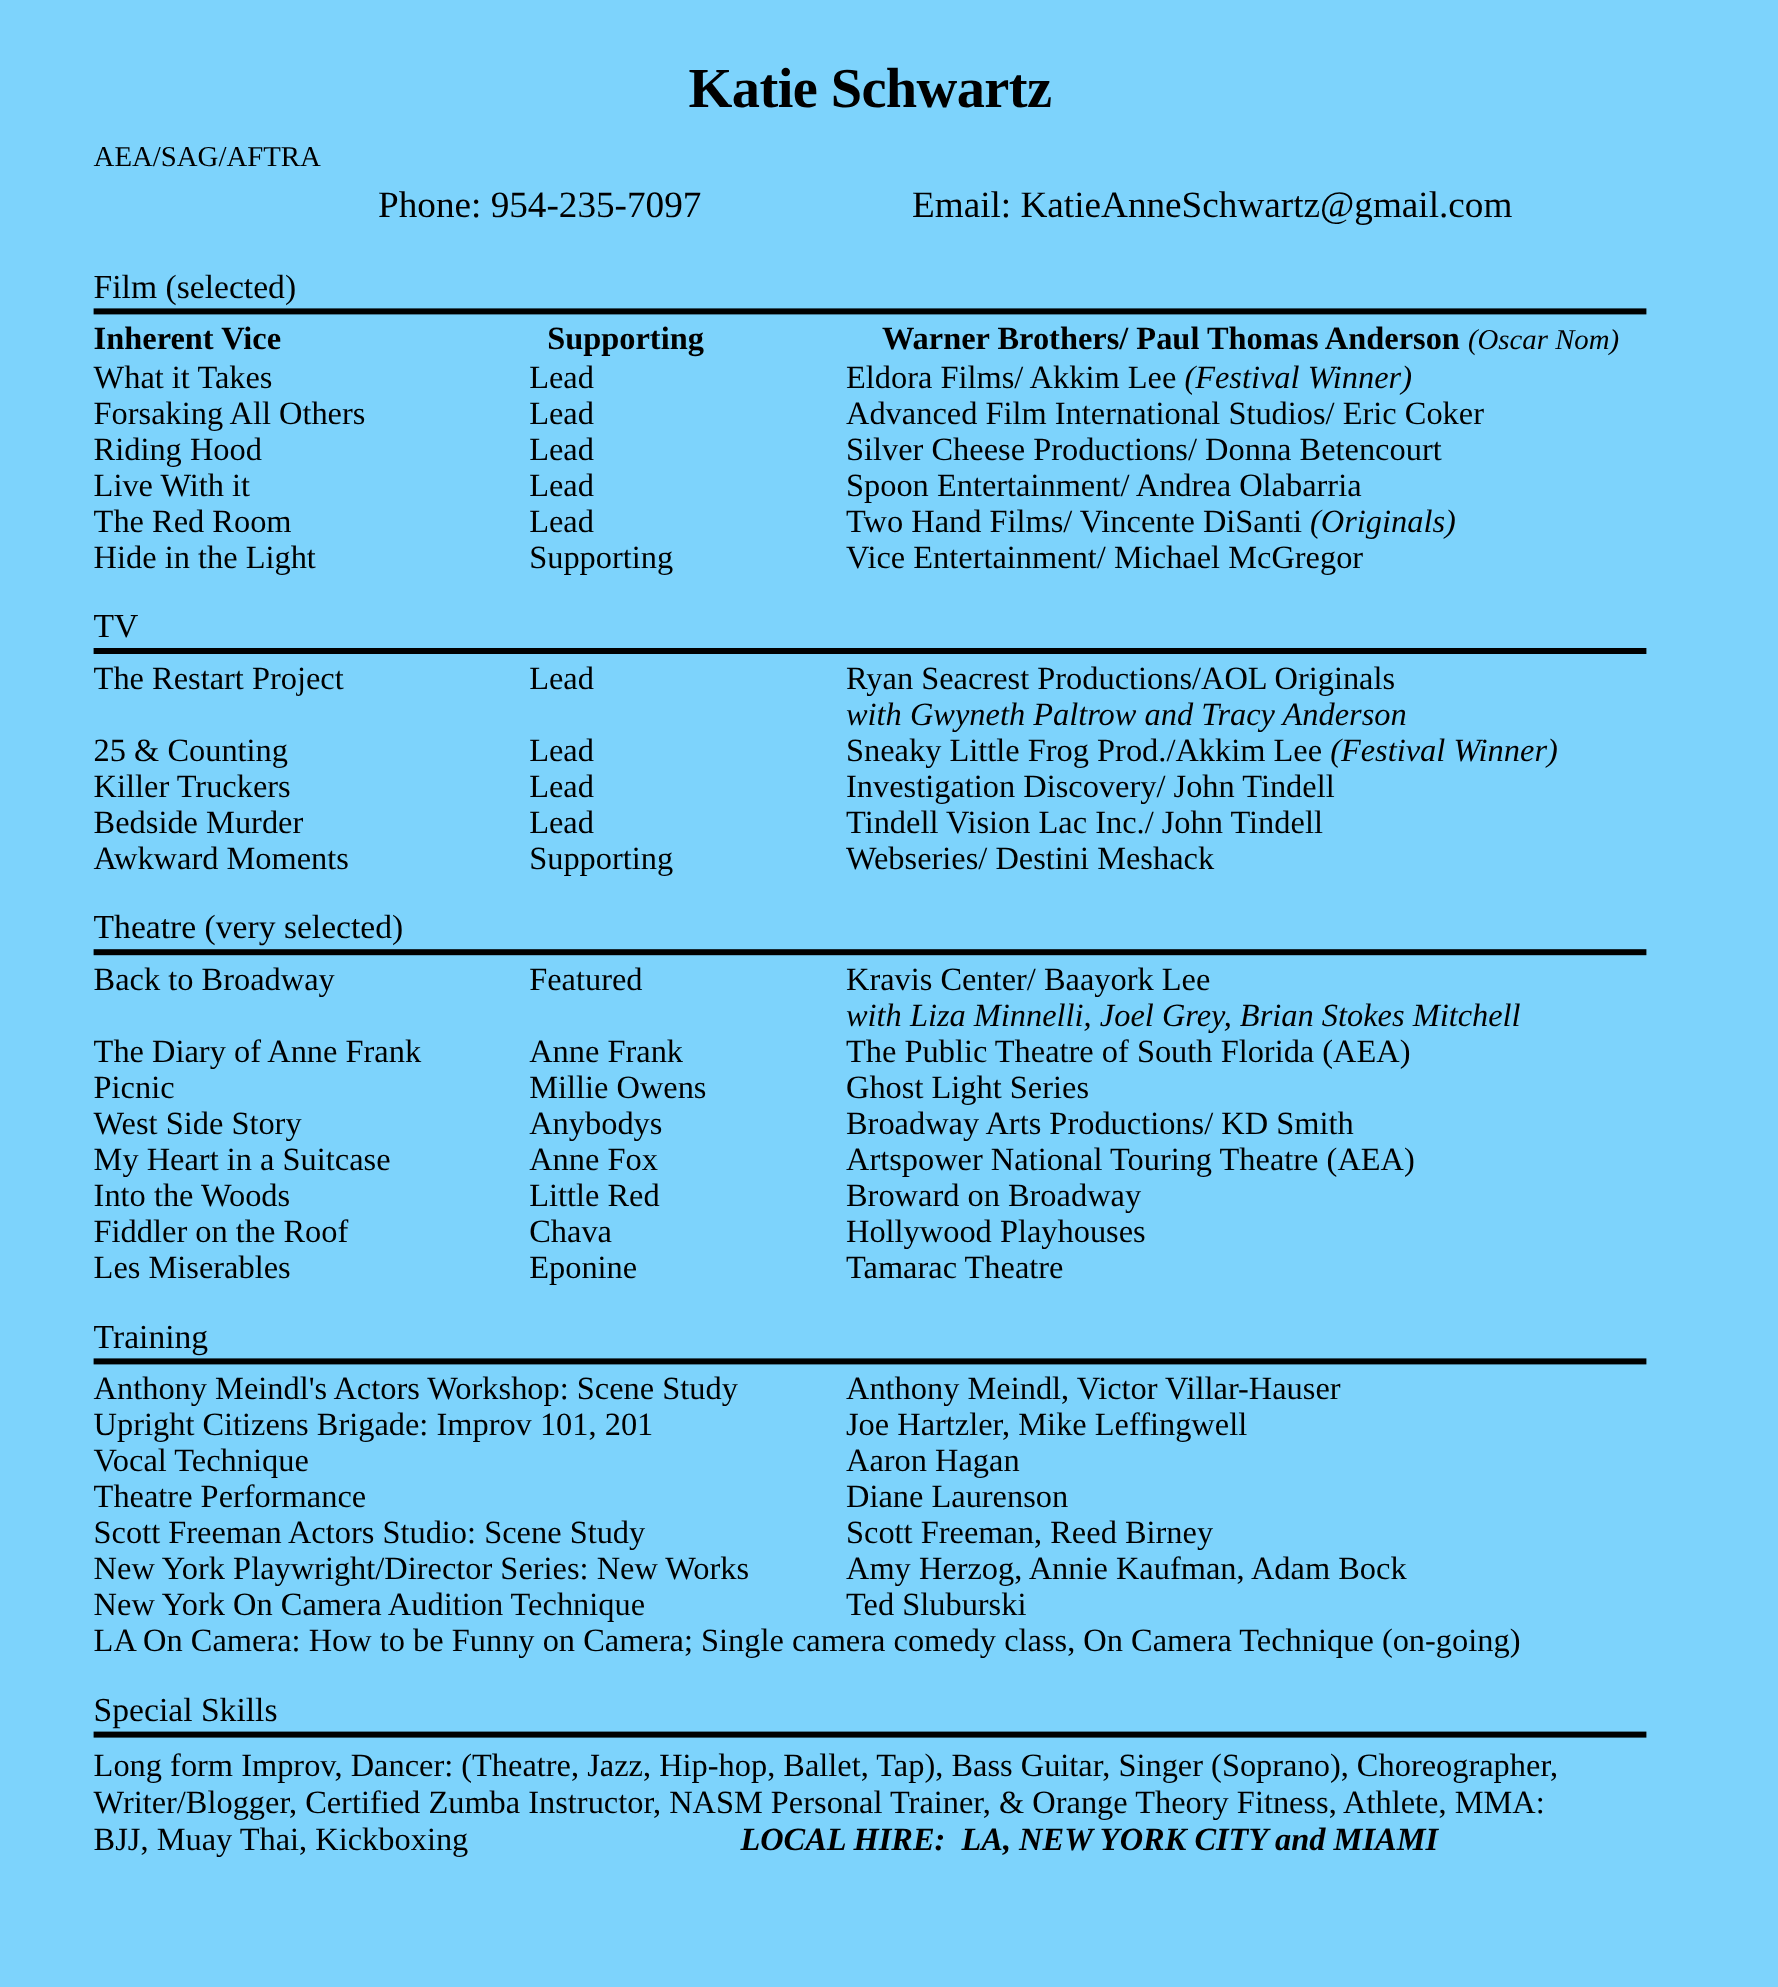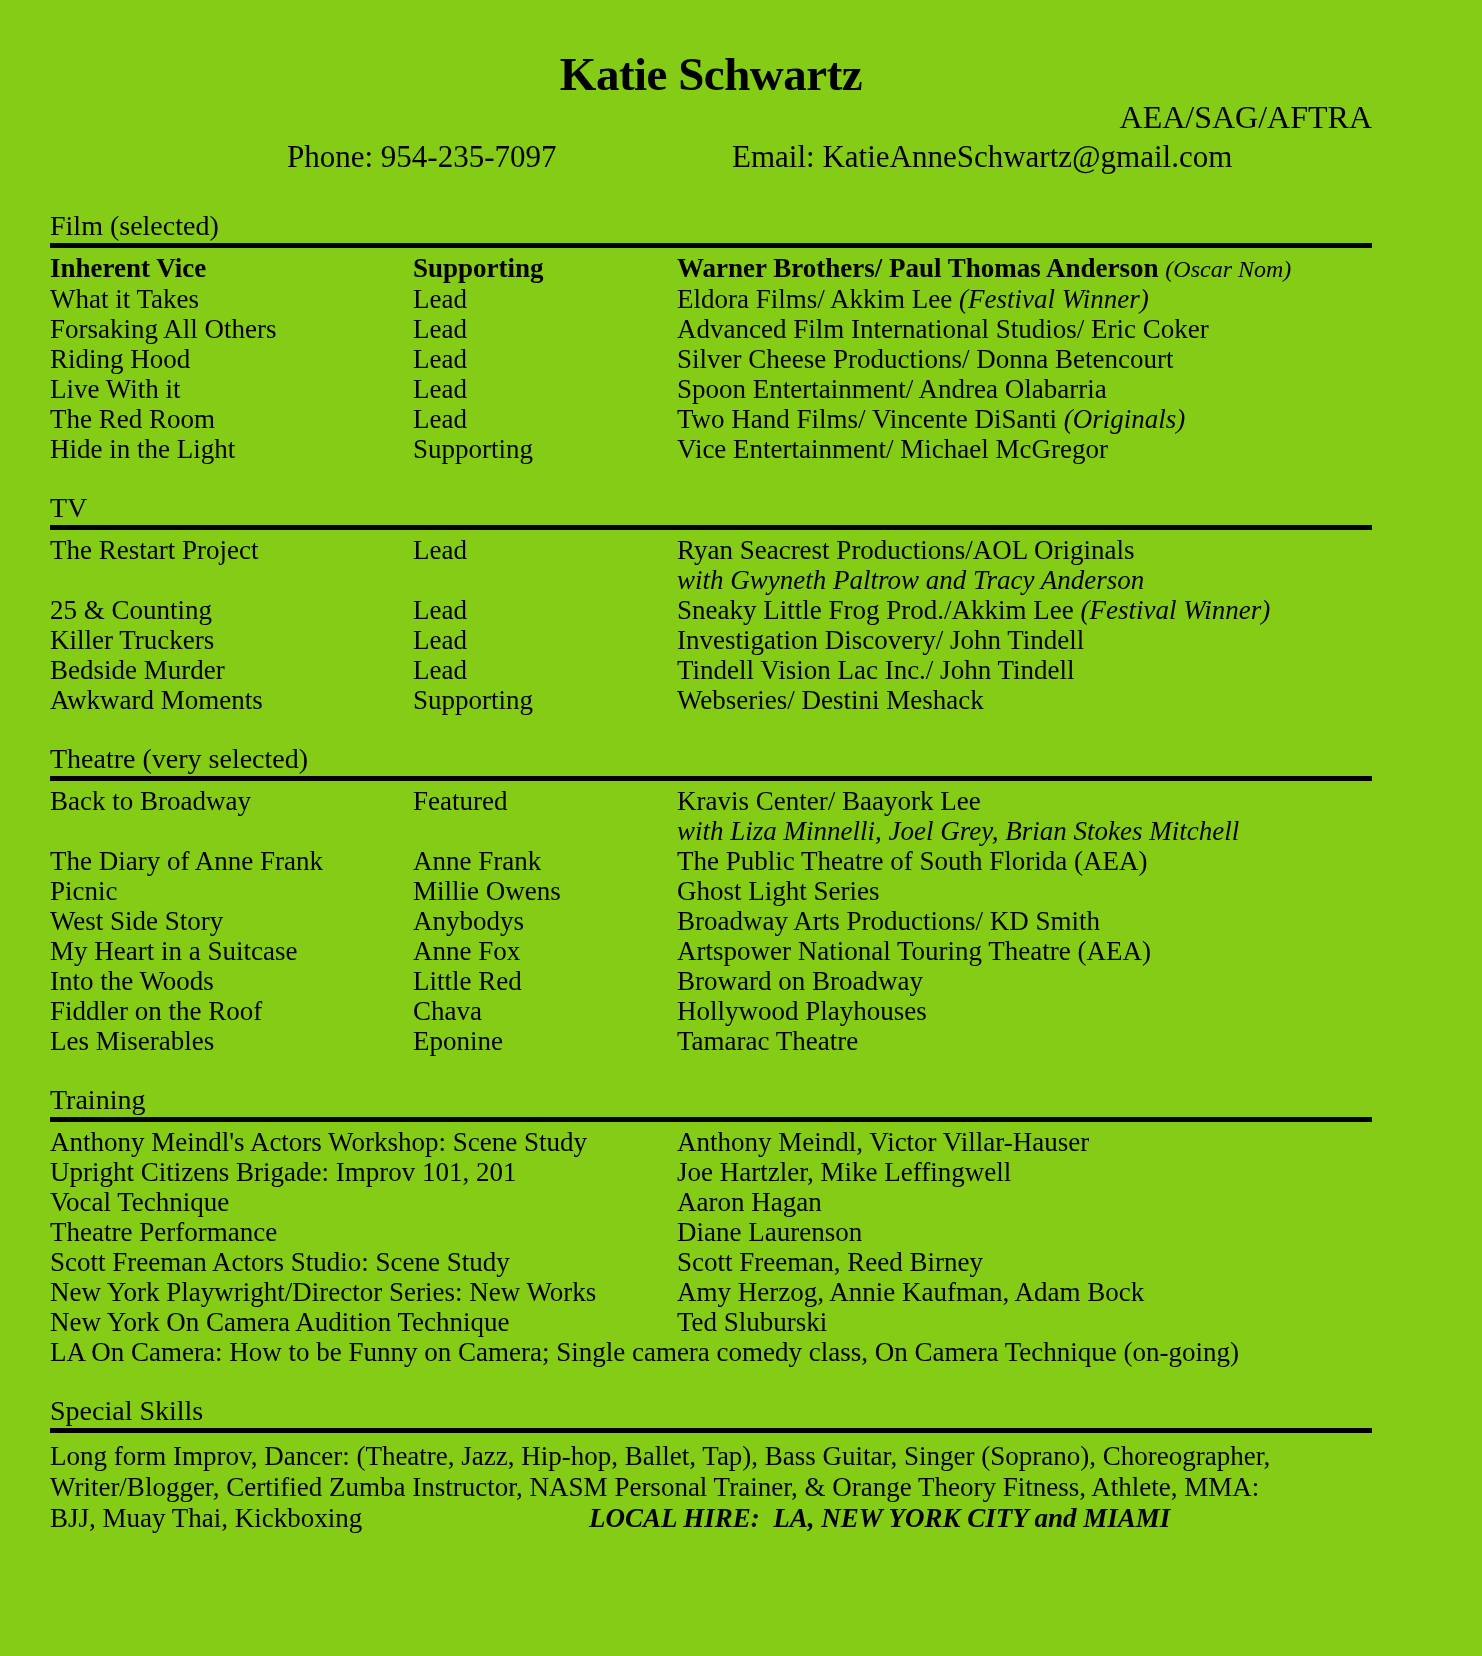--- a/index.html
+++ b/index.html
@@ -1,41 +1,41 @@
 <!DOCTYPE html>
 <html><head>
 <meta charset="utf-8">
 <style>
   html,body { margin:0; padding:0; background:#e8e8e8; }
   .page {
     position:relative;
     width:1482px; height:1656px;
     margin:0 auto;
-    background:#84cc16;
+    background:#7dd3fc;
     color:#000000;
     font-family:"Liberation Serif","DejaVu Serif",serif;
     box-sizing:border-box;
-    padding:53px 110px 0 50px;
+    padding:53px 110px 0 78px;
     overflow:hidden;
   }
   
   .name   { font-size:47px; font-weight:700; line-height:42px; text-align:center; letter-spacing:-0.5px; }
-  .unions { font-size:32px; line-height:30px; margin-top:7px; text-align:right; }
+  .unions { font-size:24px; line-height:30px; margin-top:21px; text-align:left; }
   .contact { position:relative; height:36px; margin-top:7px; font-size:31px; line-height:36px; }
   .contact .phone { position:absolute; left:237px; white-space:nowrap; }
   .contact .email { position:absolute; left:682px; white-space:nowrap; }
   
   .section { margin-top:30px; }
   .section.first { margin-top:37px; }
   .section-title { font-size:28px; line-height:28px; }
   .section-rule  { border:0; border-top:5px solid #000; margin:3px 0 0 0; }
   .rows   { padding-top:5px; font-size:27px; line-height:30px; }
   .credit-row   { display:grid; grid-template-columns:363px 264px 1fr; }
   .training-row { display:grid; grid-template-columns:627px 1fr; }
-  .row-bold { font-weight:700; }
+  .row-bold { font-weight:700;gap:15px; }
   .cell { white-space:nowrap; }
   .note { font-style:italic; }
   .row-bold .note { font-weight:400; font-size:24px; }
   .credit-sub { grid-column:3; font-style:italic; white-space:nowrap; }
   .training-footer { white-space:nowrap; }
   
   .skills { padding-top:8px; font-size:27px; line-height:31px; }
   .skills-line { white-space:nowrap; }
   .skills-last { position:relative; }
   .local-hire { position:absolute; left:539px; top:0; font-weight:700; font-style:italic; white-space:nowrap; }

